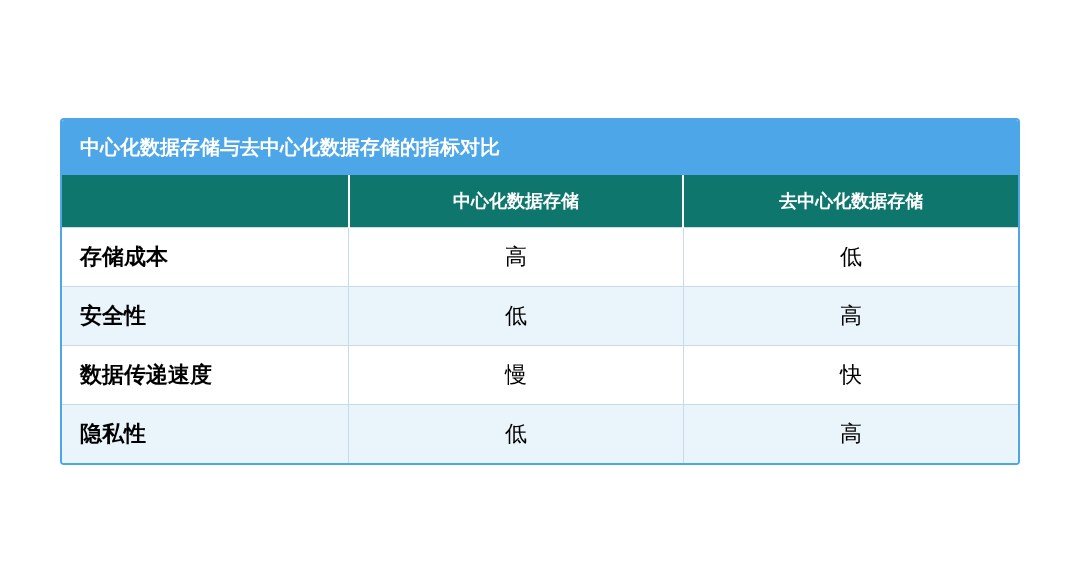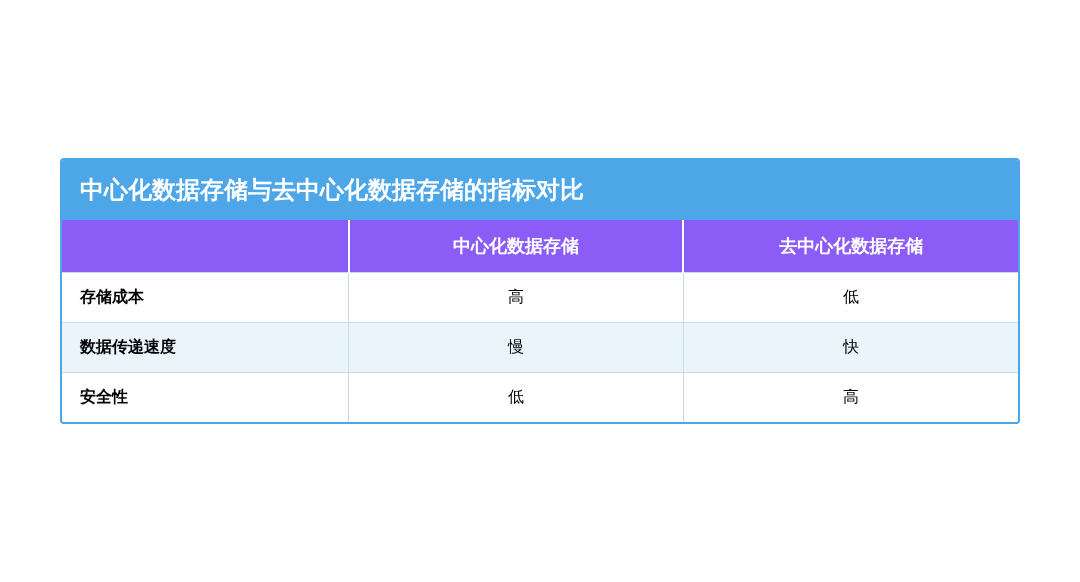--- a/index.html
+++ b/index.html
@@ -21,32 +21,32 @@
     .table-container {
       width: 960px;
       border: 2px solid #4da6e8;
       border-radius: 4px;
       overflow: hidden;
     }
 
     .table-title {
       background-color: #4da6e8;
       color: #ffffff;
-      font-size: 24px;
+      font-size: 20px;
       font-weight: bold;
       padding: 14px 18px;
     }
 
     table {
       width: 100%;
       border-collapse: collapse;
     }
 
     thead tr th {
-      background-color: #8b5cf6;
+      background-color: #0f766e;
       color: #ffffff;
       font-size: 18px;
       font-weight: bold;
       text-align: center;
       padding: 14px 10px;
       border-left: 2px solid #ffffff;
     }
 
     thead tr th:first-child {
       border-left: none;
@@ -64,21 +64,21 @@
     tbody tr:nth-child(odd) {
       background-color: #ffffff;
     }
 
     tbody tr:nth-child(even) {
       background-color: #eaf4fb;
     }
 
     tbody tr td {
       padding: 14px 18px;
-      font-size: 16px;
+      font-size: 22px;
       border-left: 1px solid #c8dce8;
       text-align: center;
     }
 
     tbody tr td:first-child {
       border-left: none;
       text-align: left;
       font-weight: bold;
       padding-left: 18px;
     }
@@ -96,24 +96,29 @@
         <th>去中心化数据存储</th>
       </tr>
     </thead>
     <tbody id="table-body">
     <tr>
           <td>存储成本</td>
           <td>高</td>
           <td>低</td>
         </tr>
         <tr>
+          <td>安全性</td>
+          <td>低</td>
+          <td>高</td>
+        </tr>
+        <tr>
           <td>数据传递速度</td>
           <td>慢</td>
           <td>快</td>
         </tr>
         <tr>
-          <td>安全性</td>
+          <td>隐私性</td>
           <td>低</td>
           <td>高</td>
         </tr>
       </tbody>
   </table>
 </div>
 
 </body></html>

